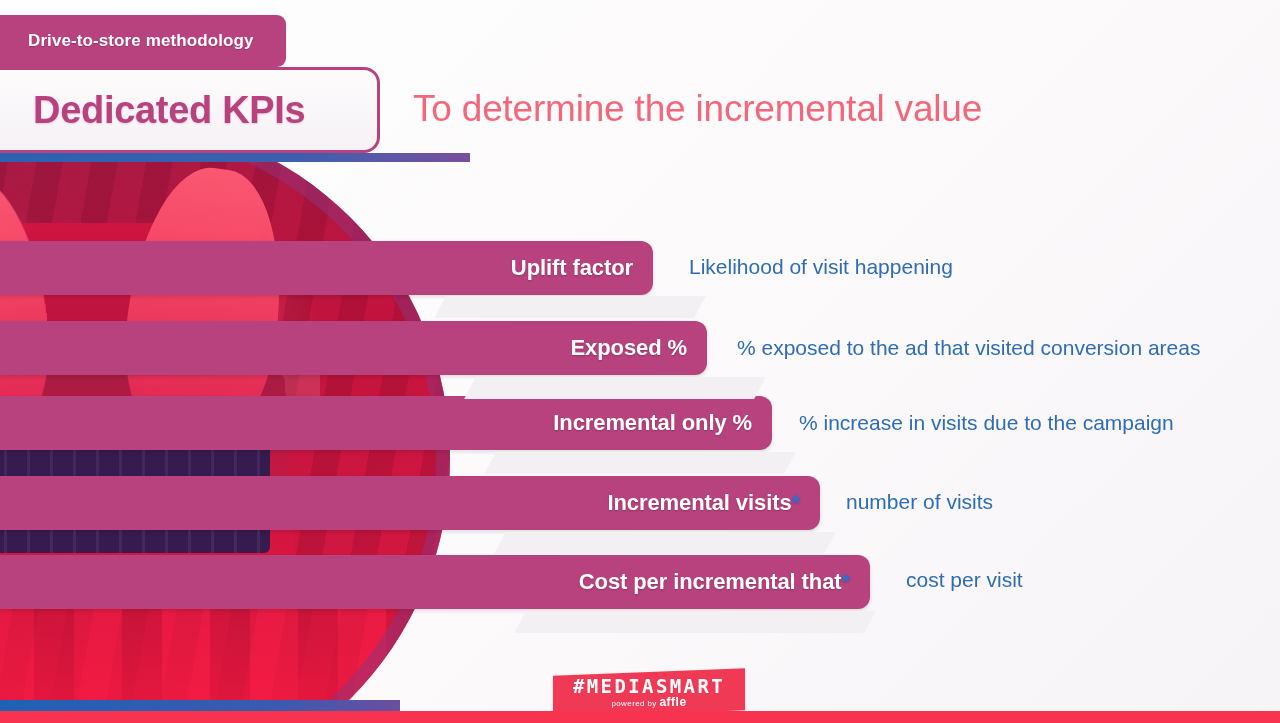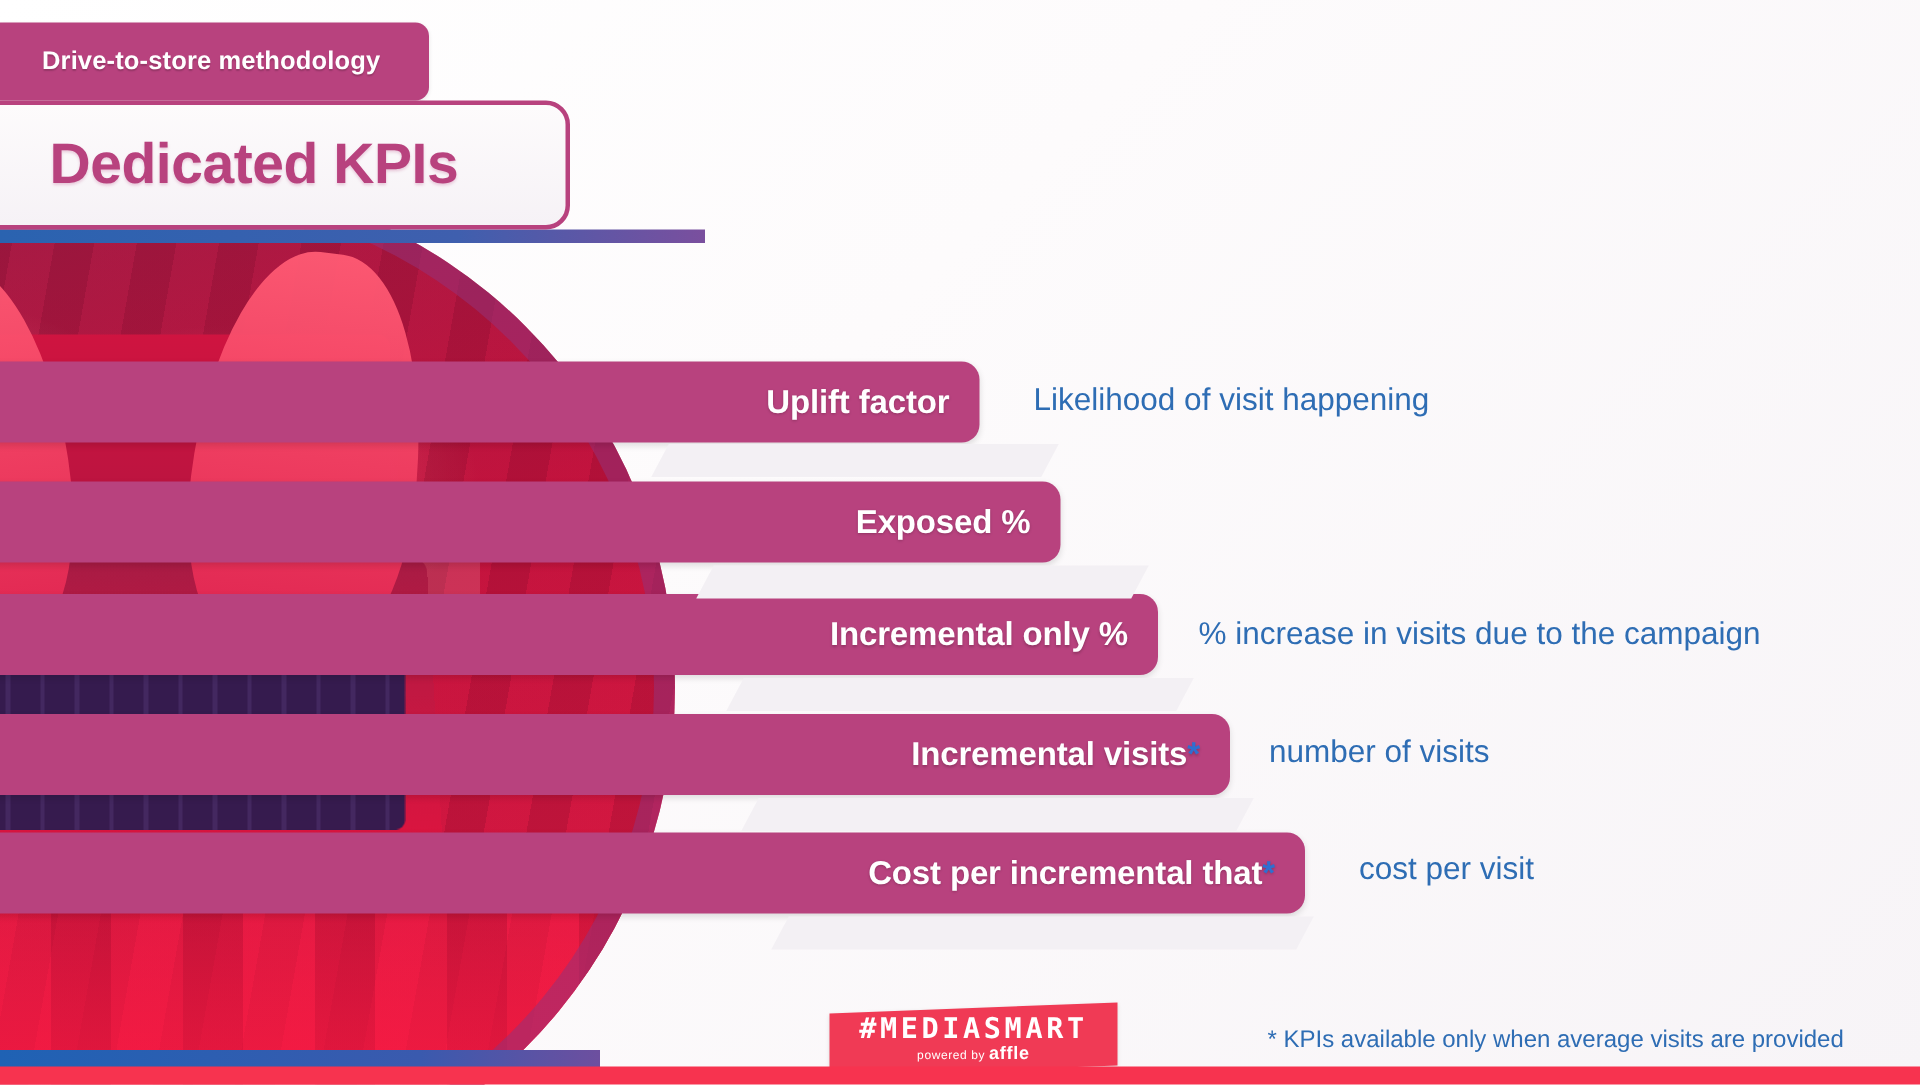--- a/index.html
+++ b/index.html
@@ -170,20 +170,21 @@
 <div id="slide">
 
   <div class="eyebrow">
     <span>Drive-to-store methodology</span>
   </div>
 
   <div class="kpibox">
     <span>Dedicated KPIs</span>
   </div>
 
+  <div class="headline">To determine the incremental value</div>
 
   <div class="photo-wrap">
     <div class="photo-clip">
       <div class="photo-img">
         <div class="wood"></div>
         <div class="lap-screen">
           <div class="lap-trackpad"></div>
         </div>
         <div class="lap-base"></div>
         <div class="lap-keys"></div>
@@ -202,20 +203,21 @@
     <div class="bar" style="left:-60px;top:241px;width:713px;">
       <span class="lbl"><span>Uplift factor</span></span>
     </div>
     <div class="sep" style="left:440px;top:296px;width:260px;"></div>
     <div class="desc" style="left:689px;top:255px;">Likelihood of visit happening</div>
 
     <div class="bar" style="left:-50px;top:321px;width:757px;">
       <span class="lbl"><span>Exposed %</span></span>
     </div>
     <div class="sep" style="left:470px;top:377px;width:290px;"></div>
+    <div class="desc" style="left:737px;top:336px;">% exposed to the ad that visited conversion areas</div>
 
     <div class="bar" style="left:-40px;top:396px;width:812px;">
       <span class="lbl"><span>Incremental only %</span></span>
     </div>
     <div class="sep" style="left:490px;top:452px;width:300px;"></div>
     <div class="desc" style="left:799px;top:411px;">% increase in visits due to the campaign</div>
 
     <div class="bar" style="left:-30px;top:476px;width:850px;">
       <span class="lbl"><span>Incremental visits</span><span class="star">*</span></span>
     </div>
@@ -233,17 +235,16 @@
   <div class="logo">
     <div class="logo-inner">
       <div class="logo-main">#MEDIASMART</div>
       <div class="logo-sub">
         <span>powered by</span>
         <b>affle</b>
       </div>
     </div>
   </div>
 
-  <div class="footnote">* KPIs available only when average visits are provided</div>
 
   <div class="bottom-stripe"></div>
 
 </div>
 
 </body></html>

